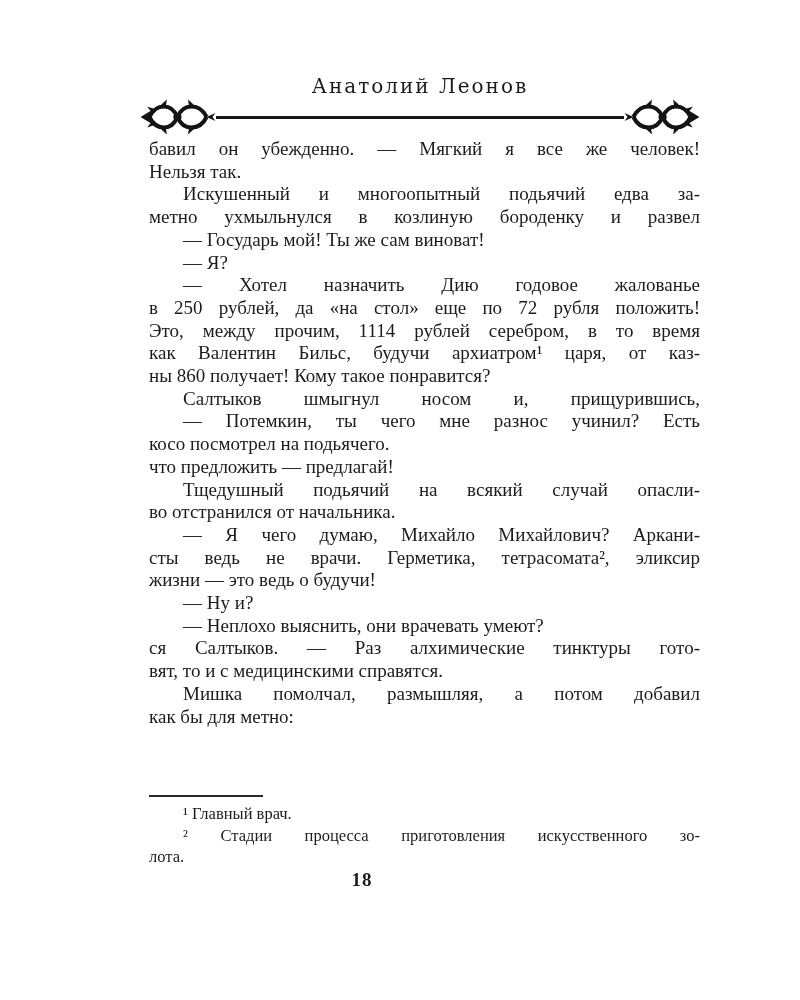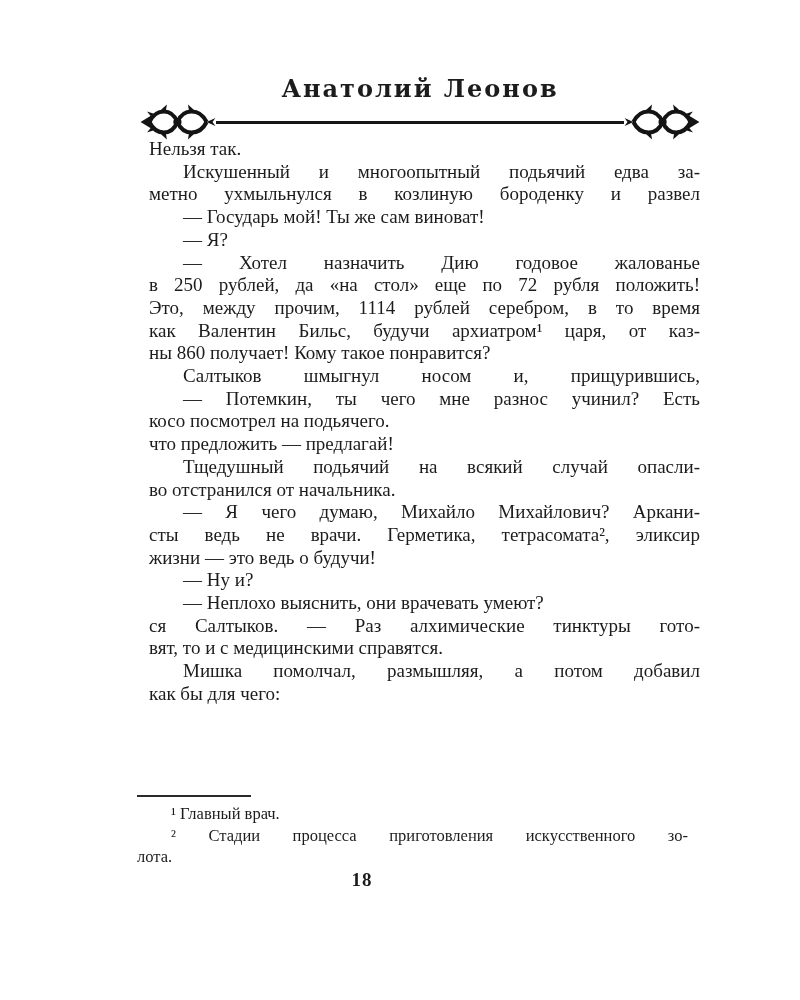--- a/index.html
+++ b/index.html
@@ -16,22 +16,22 @@
     background: #ffffff;
   }
 
   
   .header {
     position: absolute;
     top: 74px; left: 140px; width: 560px;
   }
   .author {
     text-align: center;
-    font-weight: bold;
-    font-size: 24px;
+    font-weight: normal;
+    font-size: 20px;
     letter-spacing: 2px;
     font-family: "DejaVu Serif", serif;
   }
   .rule-row {
     display: flex;
     align-items: center;
     margin-top: 0px;
     height: 38px;
   }
   .flourish { width: 76px; height: 38px; flex: none; }
@@ -50,21 +50,21 @@
   }
   .line.justify {
     text-align: justify;
     text-align-last: justify;
   }
   .line.indent { padding-left: 34px; }
 
   
   .footnotes {
     position: absolute;
-    top: 795px; left: 137px; width: 551px;
+    top: 795px; left: 149px; width: 551px;
     font-size: 16.5px;
   }
   .fn-rule {
     width: 114px; height: 2px;
     background: #2a2a2a;
     margin-bottom: 6px;
   }
   .footnotes .line { line-height: 21.6px; }
 
   
@@ -117,20 +117,21 @@
           <path d="M92,51 l-10,9 2,-12 z"></path>
           <path d="M20,22 l-8,-10 12,4 z"></path>
           <path d="M20,38 l-8,10 12,-4 z"></path>
           <path d="M114,30 L129,23 L124,30 L129,37 Z"></path>
         </g>
       </svg>
     </div>
   </div>
 
   <div class="body-text">
+      <div class="line justify">бавил он убежденно. — Мягкий я все же человек!</div>
       <div class="line">Нельзя так.</div>
       <div class="line indent justify">Искушенный и многоопытный подьячий едва за-</div>
       <div class="line justify">метно ухмыльнулся в козлиную бороденку и развел</div>
       <div class="line indent">— Государь мой! Ты же сам виноват!</div>
       <div class="line indent">— Я?</div>
       <div class="line indent justify">— Хотел назначить Дию годовое жалованье</div>
       <div class="line justify">в 250 рублей, да «на стол» еще по 72 рубля положить!</div>
       <div class="line justify">Это, между прочим, 1114 рублей серебром, в то время</div>
       <div class="line justify">как Валентин Бильс, будучи архиатром¹ царя, от каз-</div>
       <div class="line">ны 860 получает! Кому такое понравится?</div>
@@ -141,21 +142,21 @@
       <div class="line indent justify">Тщедушный подьячий на всякий случай опасли-</div>
       <div class="line">во отстранился от начальника.</div>
       <div class="line indent justify">— Я чего думаю, Михайло Михайлович? Аркани-</div>
       <div class="line justify">сты ведь не врачи. Герметика, тетрасомата², эликсир</div>
       <div class="line">жизни — это ведь о будучи!</div>
       <div class="line indent">— Ну и?</div>
       <div class="line indent">— Неплохо выяснить, они врачевать умеют?</div>
       <div class="line justify">ся Салтыков. — Раз алхимические тинктуры гото-</div>
       <div class="line">вят, то и с медицинскими справятся.</div>
       <div class="line indent justify">Мишка помолчал, размышляя, а потом добавил</div>
-      <div class="line">как бы для чего:</div>
+      <div class="line">как бы для метно:</div>
     </div>
 
   <div class="footnotes">
     <div class="fn-rule"></div>
     <div>
         <div class="line indent">¹ Главный врач.</div>
         <div class="line indent justify">² Стадии процесса приготовления искусственного зо-</div>
         <div class="line">лота.</div>
       </div>
   </div>

